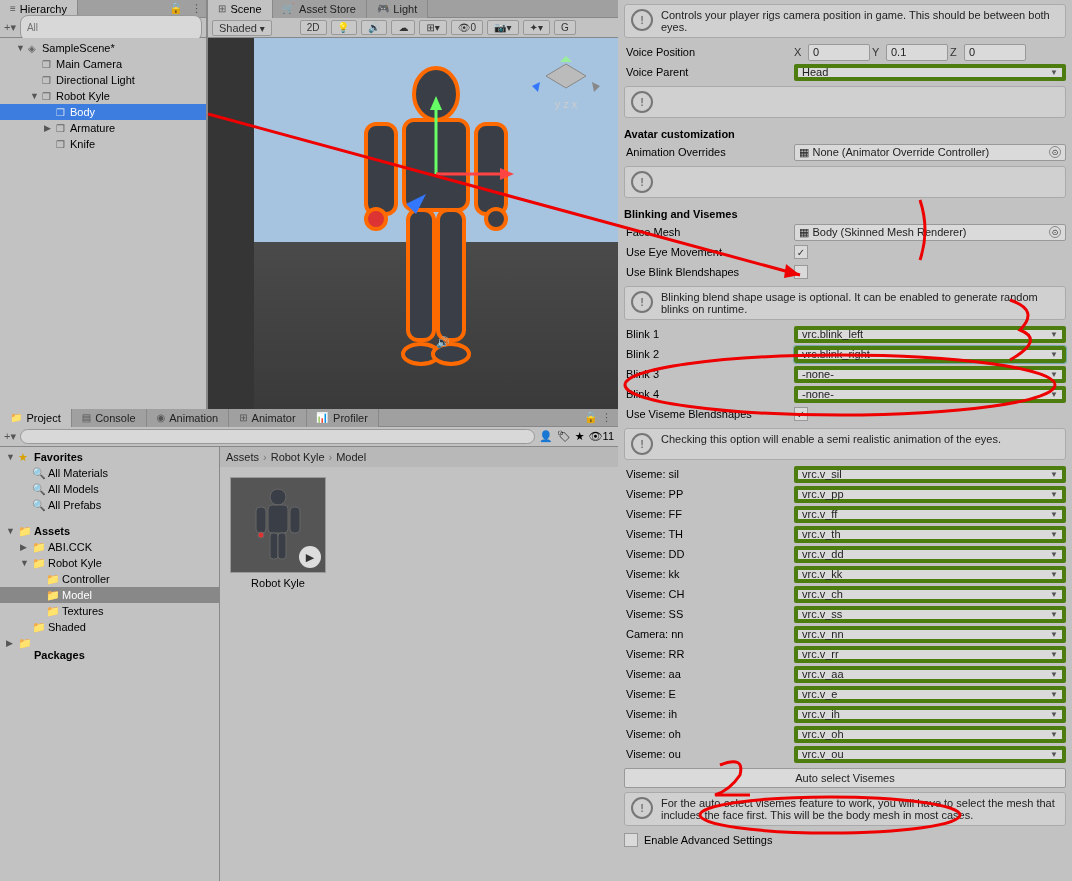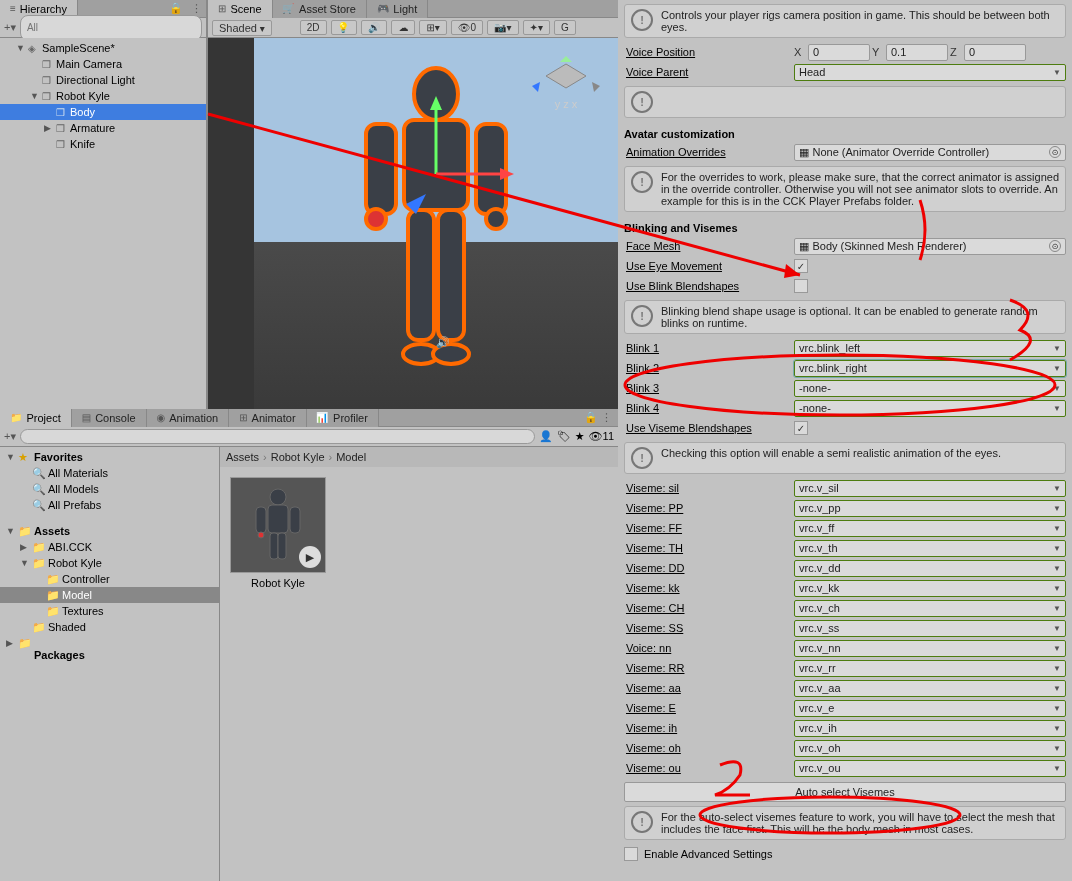--- a/index.html
+++ b/index.html
@@ -46,23 +46,23 @@
 .proj-item { width:96px; text-align:center; }
 .proj-thumb { width:96px; height:96px; background:#555; border:1px solid #999; position:relative; display:flex; align-items:center; justify-content:center; }
 .proj-thumb .play { position:absolute; right:4px; bottom:4px; width:22px; height:22px; background:#ddd; border-radius:50%; display:flex; align-items:center; justify-content:center; color:#333; }
 .proj-thumb-robot { width:60px; height:80px; }
 .proj-tree-row { height:16px; display:flex; align-items:center; cursor:pointer; color:#000; }
 .proj-tree-row.sel { background:#888; color:#fff; }
 .fav { color:#d8a000; }
 
 
 .insp-row { display:flex; align-items:center; height:20px; color:#000; }
-.insp-label { width:170px; padding-left:2px;text-decoration:underline; }
+.insp-label { width:170px; padding-left:2px; }
 .insp-field { flex:1; display:flex; gap:4px; align-items:center; }
-.dropdown { background:#dadada; border:1px solid #4d7c0f; border-radius:2px; flex:1; height:17px; display:flex; align-items:center; padding:0 4px; justify-content:space-between; cursor:pointer; color:#222; }
+.dropdown { background:#dadada; border:4px solid #4d7c0f; border-radius:2px; flex:1; height:17px; display:flex; align-items:center; padding:0 4px; justify-content:space-between; cursor:pointer; color:#222; }
 .dropdown .dd-arrow { font-size:8px; color:#555; }
 .obj-field { background:#dadada; border:1px solid #999; border-radius:2px; flex:1; height:17px; display:flex; align-items:center; padding:0 4px; color:#222; justify-content:space-between; }
 .obj-field .circ { width:12px; height:12px; border:1px solid #888; border-radius:50%; font-size:8px; display:flex; align-items:center; justify-content:center; }
 .small-input { background:#dadada; border:1px solid #999; border-radius:2px; height:17px; padding:0 4px; color:#222; }
 .xyz { display:flex; gap:2px; flex:1; }
 .xyz span.lbl { width:12px; color:#333; }
 .xyz .small-input { width:62px; }
 .checkbox { width:14px; height:14px; background:#dadada; border:1px solid #999; display:flex; align-items:center; justify-content:center; font-size:10px; color:#333; cursor:pointer; }
 .info-box { background:#d0d0d0; border:1px solid #aaa; border-radius:3px; padding:4px 6px; display:flex; gap:8px; margin:4px 0; color:#222; }
 .info-box .info-icon { width:22px; height:22px; border:2px solid #777; border-radius:50%; display:flex; align-items:center; justify-content:center; font-weight:bold; color:#777; flex-shrink:0; }
@@ -369,21 +369,20 @@
      <div class="insp-label">Animation Overrides</div>
      <div class="insp-field">
           <div class="obj-field">
             <span><span>▦ </span><span>None (Animator Override Controller)</span></span>
             <span class="circ">⊙</span>
           </div>
         </div>
    </div>
    <div class="info-box">
      <div class="info-icon">!</div>
-     <div>For the overrides to work, please make sure, that the correct animator is assigned in the override controller. Otherwise you will not see animator slots to override. An example for this is in the CCK Player Prefabs folder.</div>
    </div>
 
    <div class="section-header">Blinking and Visemes</div>
    <div class="insp-row">
      <div class="insp-label">Face Mesh</div>
      <div class="insp-field">
           <div class="obj-field">
             <span><span>▦ </span><span>Body (Skinned Mesh Renderer)</span></span>
             <span class="circ">⊙</span>
           </div>
@@ -520,21 +519,21 @@
         <div class="insp-row">
           <div class="insp-label">Viseme: SS</div>
           <div class="insp-field">
             <div class="dropdown">
               <span>vrc.v_ss</span>
               <span class="dd-arrow">▼</span>
             </div>
           </div>
         </div>
         <div class="insp-row">
-          <div class="insp-label">Voice: nn</div>
+          <div class="insp-label">Camera: nn</div>
           <div class="insp-field">
             <div class="dropdown">
               <span>vrc.v_nn</span>
               <span class="dd-arrow">▼</span>
             </div>
           </div>
         </div>
         <div class="insp-row">
           <div class="insp-label">Viseme: RR</div>
           <div class="insp-field">

